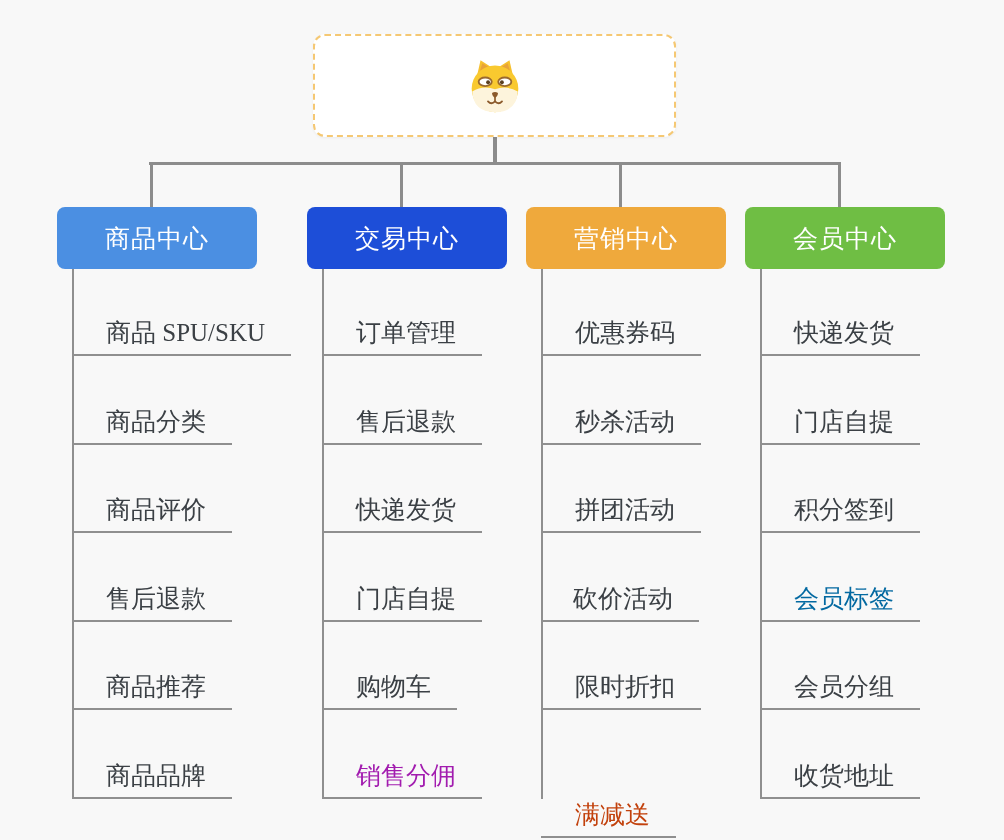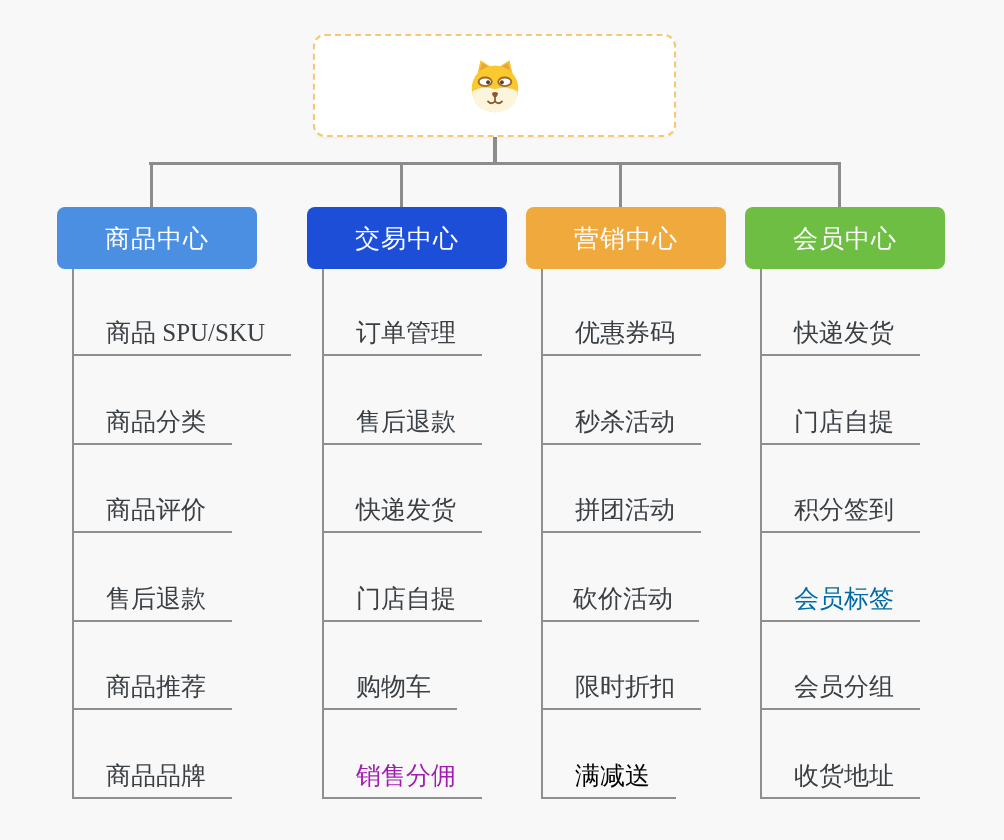--- a/index.html
+++ b/index.html
@@ -117,21 +117,21 @@
       <div class="line" style="left: 618.5px; top: 162px; width: 3px; height: 45px; background: rgb(140, 140, 140);"></div>
       <div class="branch-header" style="left: 526px; top: 207px; background: rgb(239, 169, 60); text-align: center;">
         <span>营销中心</span>
       </div>
       <div class="spine" style="left: 541px; top: 269px; height: 530px; background: rgb(143, 143, 143);"></div>
       <div class="topic-item" style="left: 541px; top: 302px; border-bottom-color: rgb(143, 143, 143); color: rgb(59, 64, 69);">优惠券码</div>
       <div class="topic-item" style="left: 541px; top: 391px; border-bottom-color: rgb(143, 143, 143); color: rgb(59, 64, 69);">秒杀活动</div>
       <div class="topic-item" style="left: 541px; top: 479px; border-bottom-color: rgb(143, 143, 143); color: rgb(59, 64, 69);">拼团活动</div>
       <div class="topic-item" style="left: 541px; top: 568px; border-bottom-color: rgb(143, 143, 143); color: rgb(59, 64, 69); padding-left: 32px;">砍价活动</div>
       <div class="topic-item" style="left: 541px; top: 656px; border-bottom-color: rgb(143, 143, 143); color: rgb(59, 64, 69);">限时折扣</div>
-      <div class="topic-item" style="left: 541px; top: 745px; border-bottom-color: rgb(143, 143, 143); color: #000000;">满减送</div>
+      <div class="topic-item" style="left: 541px; top: 784px; border-bottom-color: rgb(143, 143, 143); color: #c2410c;">满减送</div>
       <div class="line" style="left: 837.5px; top: 162px; width: 3px; height: 45px; background: rgb(140, 140, 140);"></div>
       <div class="branch-header" style="left: 745px; top: 207px; background: rgb(111, 190, 68);">
         <span>会员中心</span>
       </div>
       <div class="spine" style="left: 760px; top: 269px; height: 530px; background: rgb(143, 143, 143);"></div>
       <div class="topic-item" style="left: 760px; top: 302px; border-bottom-color: rgb(143, 143, 143); color: rgb(59, 64, 69);">快递发货</div>
       <div class="topic-item" style="left: 760px; top: 391px; border-bottom-color: rgb(143, 143, 143); color: rgb(59, 64, 69);">门店自提</div>
       <div class="topic-item" style="left: 760px; top: 479px; border-bottom-color: rgb(143, 143, 143); color: rgb(59, 64, 69);">积分签到</div>
       <div class="topic-item" style="left: 760px; top: 568px; border-bottom-color: rgb(143, 143, 143); color: #0369a1;">会员标签</div>
       <div class="topic-item" style="left: 760px; top: 656px; border-bottom-color: rgb(143, 143, 143); color: rgb(59, 64, 69);">会员分组</div>

